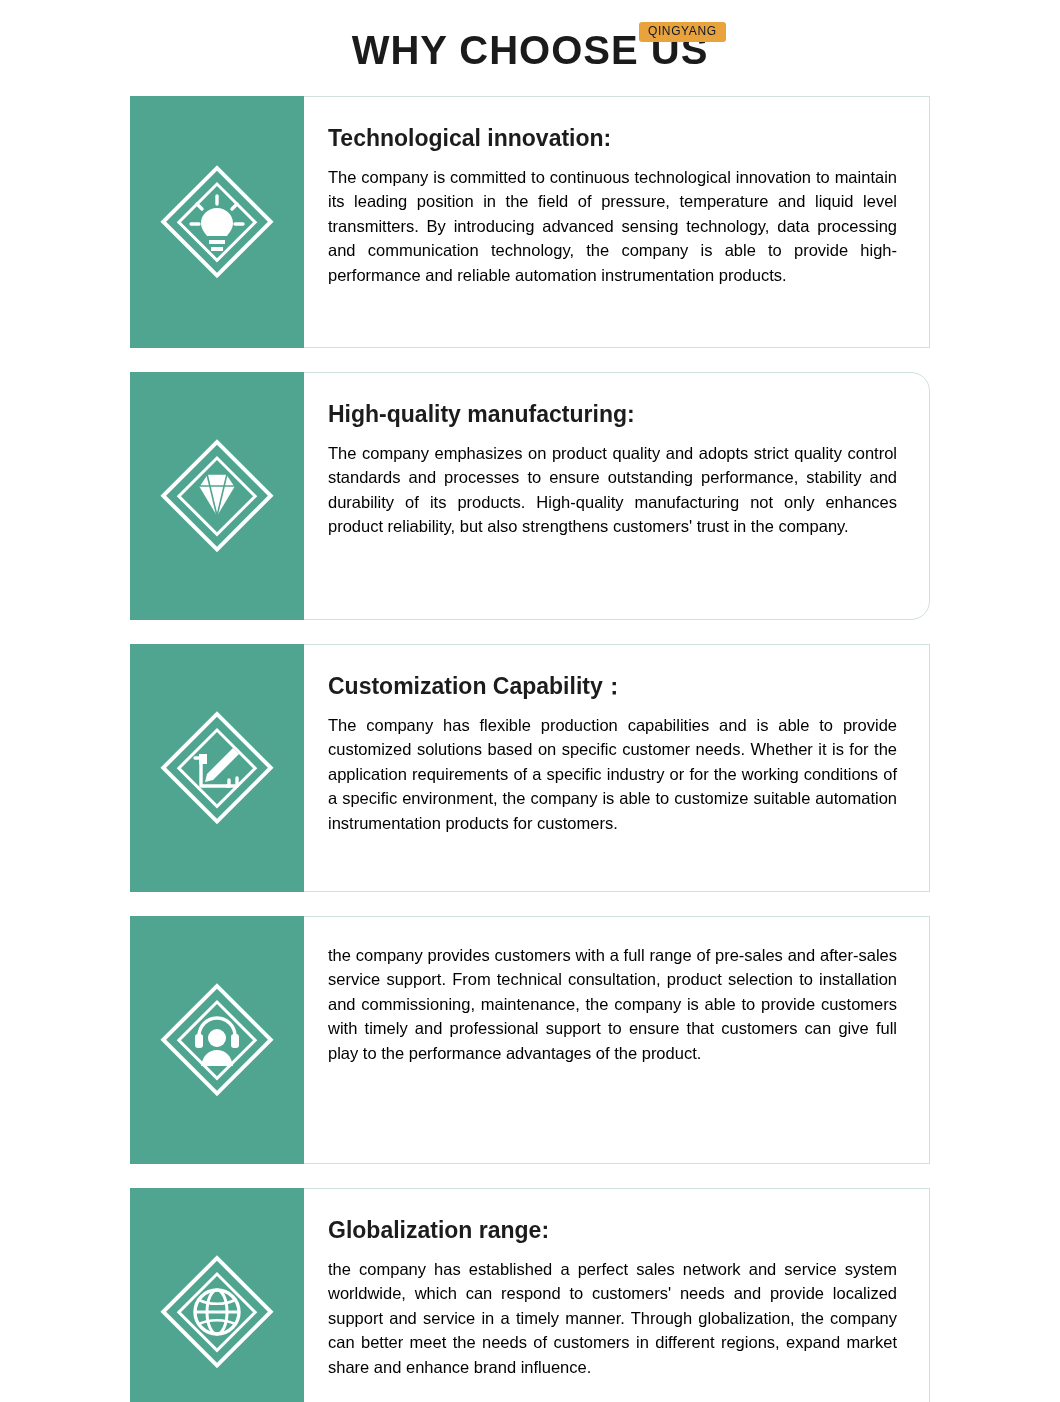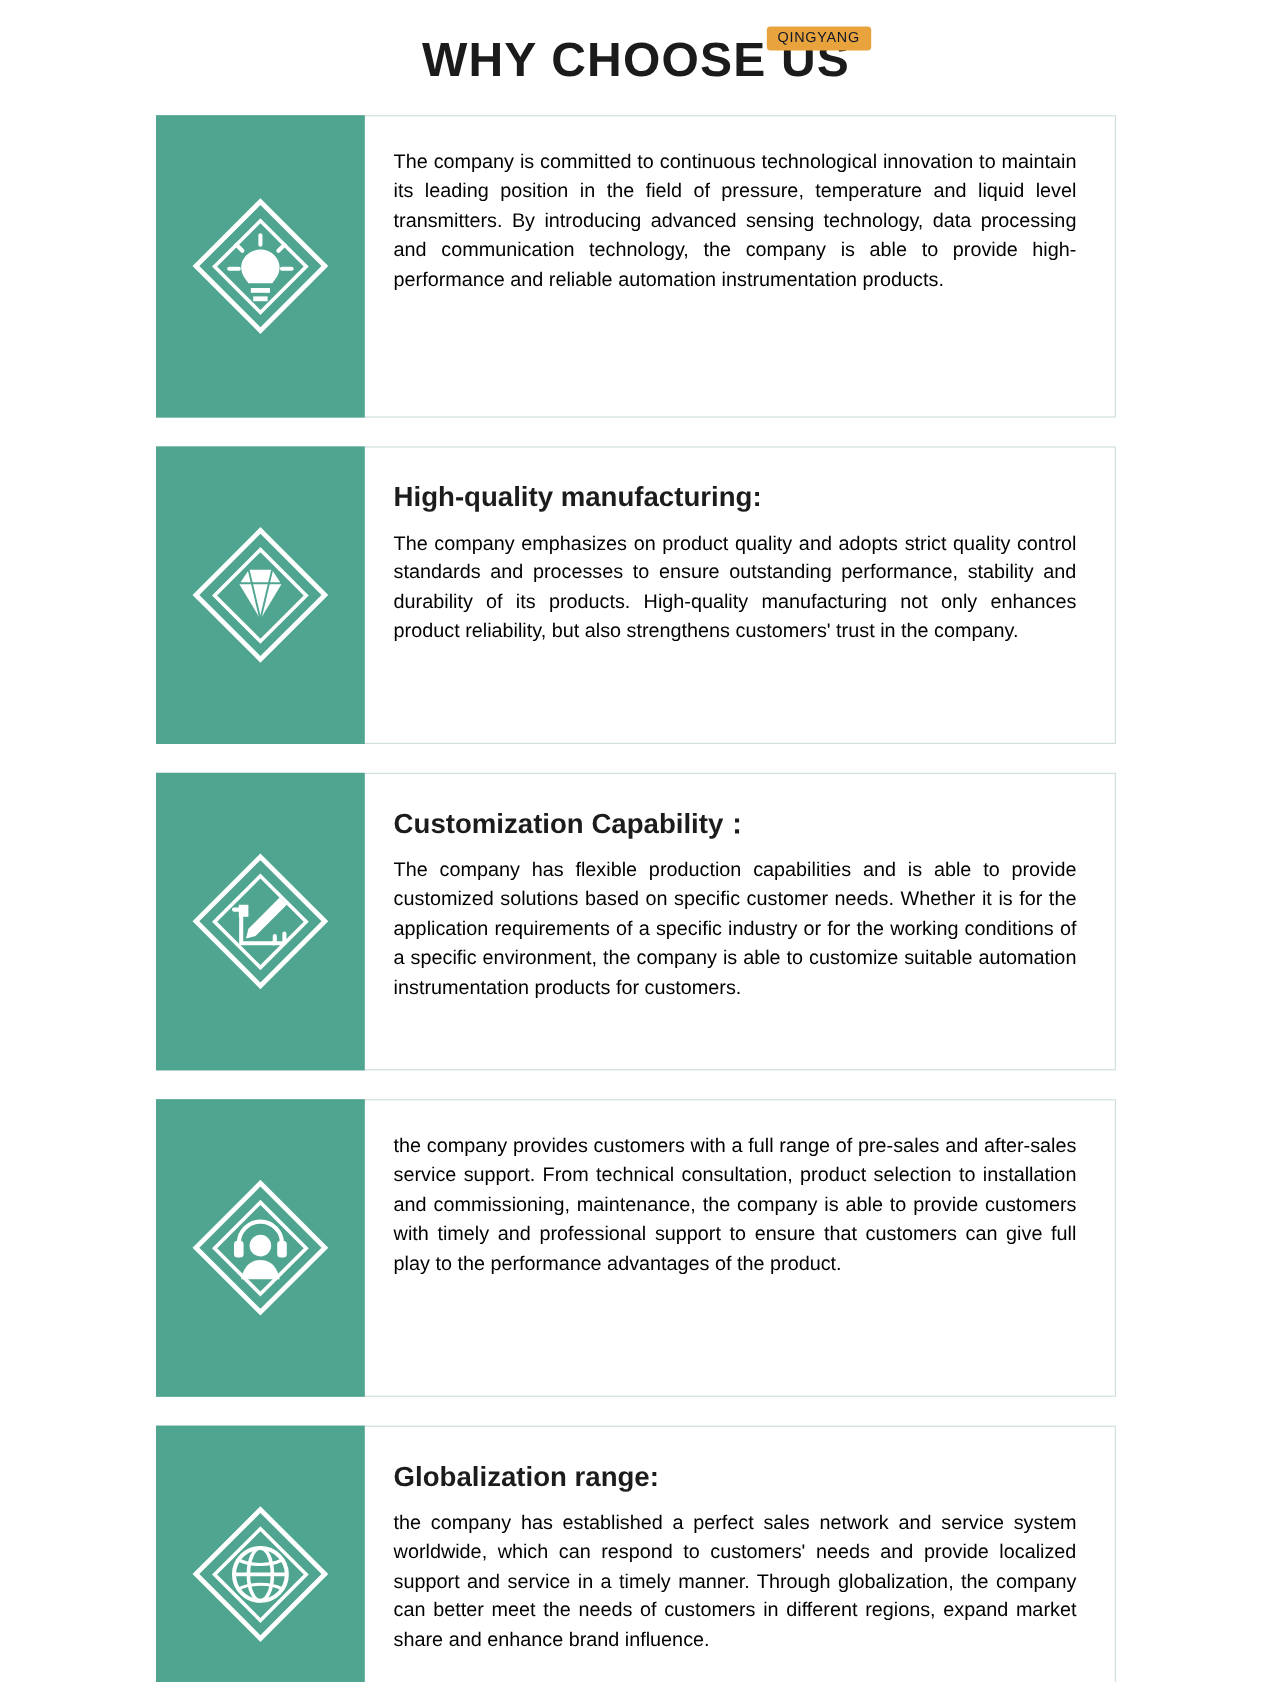--- a/index.html
+++ b/index.html
@@ -95,21 +95,21 @@
     font-size: 16.5px;
     color: #000000;
     line-height: 24.4px;
     margin: 0;
     text-align: justify;
     font-family: "Liberation Sans", sans-serif;
   }
 
   
   .card.c1 { min-height: 252px; }
-  .card.c2 { min-height: 248px; }
+  .card.c2 { min-height: 248px; border-radius: 19px; }
   .card.c3 { min-height: 248px; }
   .card.c4 { min-height: 248px; }
   .card.c5 { min-height: 248px; margin-bottom: 0; }
 
   .icon-svg { display: block; }
 </style>
 </head>
 <body>
 
 <div class="page">
@@ -136,20 +136,21 @@
               <line x1="42" y1="70" x2="50" y2="70"></line>
               <line x1="94" y1="70" x2="86" y2="70"></line>
             </g>
             <path d="M68 54c-9 0-16 7-16 15 0 6 4 10 6 13h20c2-3 6-7 6-13 0-8-7-15-16-15z" fill="#ffffff"></path>
             <rect x="60" y="86" width="16" height="4" fill="#ffffff"></rect>
             <rect x="62" y="93" width="12" height="4" fill="#ffffff"></rect>
           </svg>
         </span>
       </div>
       <div class="card-body">
+        <h2 class="card-heading">Technological innovation:</h2>
         <p class="card-text">The company is committed to continuous technological innovation to maintain its leading position in the field of pressure, temperature and liquid level transmitters. By introducing advanced sensing technology, data processing and communication technology, the company is able to provide high-performance and reliable automation instrumentation products.</p>
       </div>
     </div>
 
     <div class="card c2">
       <div class="card-icon">
         <span>
           <svg class="icon-svg" width="136" height="136" viewBox="0 0 136 136" fill="none">
             <rect x="68" y="14" width="76" height="76" transform="rotate(45 68 14)" stroke="#ffffff" stroke-width="4" fill="none"></rect>
             <rect x="68" y="30" width="54" height="54" transform="rotate(45 68 30)" stroke="#ffffff" stroke-width="3" fill="none"></rect>

